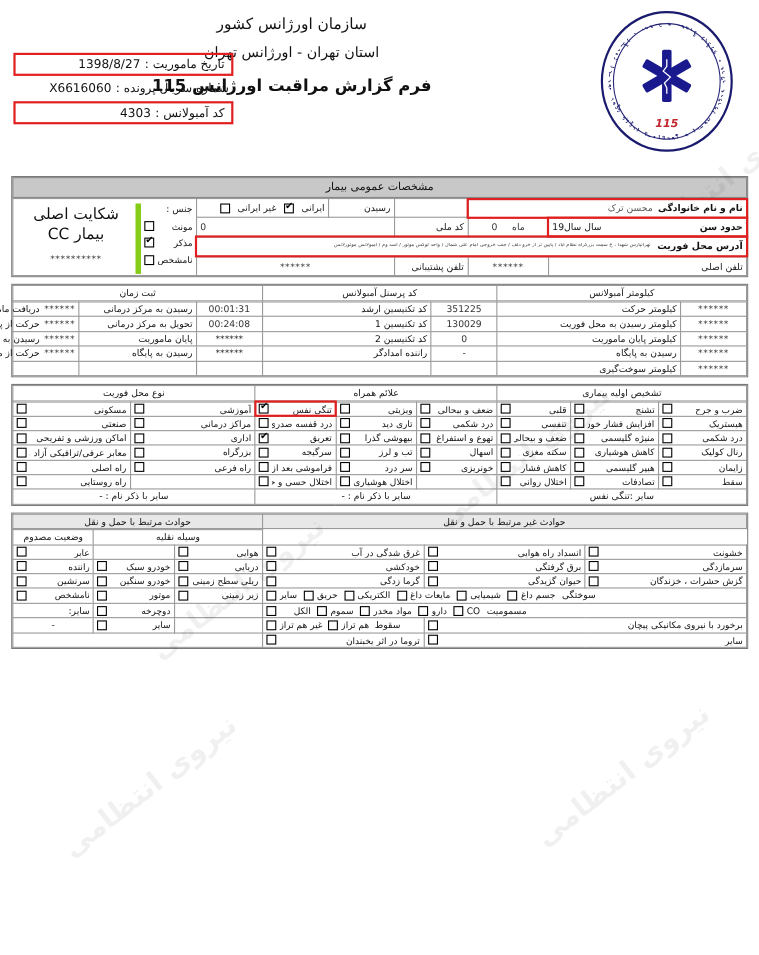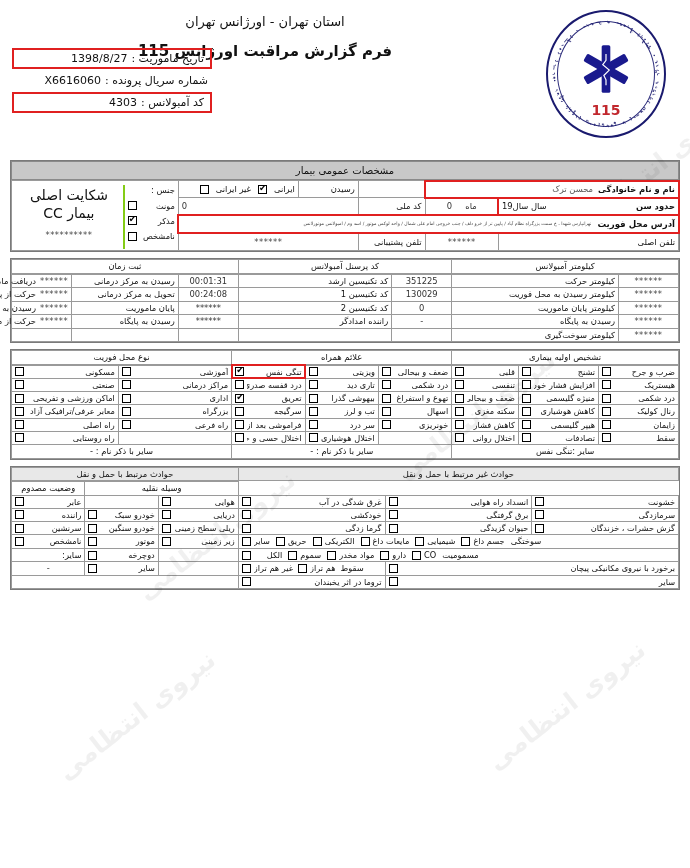--- a/index.html
+++ b/index.html
@@ -43,21 +43,21 @@
     transform-origin: 0 0;
     white-space:nowrap;
   }
   .star-life {
     position:absolute; left:50%; top:46%;
     transform:translate(-50%,-50%);
     width:54px; height:54px;
   }
   .logo-115 {
     position:absolute; left:50%; bottom:20px; transform:translateX(-50%);
-    color:#c1272d; font-weight:bold; font-size:14px; letter-spacing:0px;
+    color:#c1272d; font-weight:bold; font-size:10px; letter-spacing:0px;font-style:italic;
   }
 
   .titles { position:absolute; left:0; right:160px; top:14px; text-align:center; }
   .t-org { font-size:14px; margin-bottom:11px; }
   .t-prov { font-size:13px; margin-bottom:13px; }
   .t-form { font-size:15px; font-weight:bold; }
 
   .meta { position:absolute; left:12px; top:48px; width:200px; text-align:left; }
   .meta-row { font-size:11px; padding:2px 4px; margin-bottom:3px; display:flex; justify-content:flex-start; direction:rtl;}
   .boxed-red { border:2px solid #e02020; padding:2px 6px; }
@@ -203,20 +203,21 @@
           <rect x="42" y="6" width="16" height="88" rx="3" transform="rotate(120 50 50)"></rect>
         </g>
         <g stroke="#fff" stroke-width="2.2" fill="none">
           <path d="M50 22 L50 34 L44 42 L56 52 L46 62 L50 70 L50 80"></path>
         </g>
       </svg>
       <div class="logo-115">115</div>
     </div>
 
     <div class="titles">
+      <div class="t-org">سازمان اورژانس کشور</div>
       <div class="t-prov">استان تهران - اورژانس تهران</div>
       <div class="t-form">فرم گزارش مراقبت اورژانس 115</div>
     </div>
 
     <div class="meta">
       <div class="meta-row boxed-red">
         <span class="meta-label">تاریخ ماموریت :</span>
         <span class="meta-val">1398/8/27</span>
       </div>
       <div class="meta-row">
@@ -255,21 +256,21 @@
         <td colspan="2">
           <div style="display:flex;gap:7px;align-items:center;justify-content:flex-start;">
             <span>ایرانی</span>
             <span class="cb on" id="cbIranian"></span>
             <span>غیر ایرانی</span>
             <span class="cb" id="cbForeign"></span>
           </div>
         </td>
         <td rowspan="4" style="vertical-align:top;padding-top:4px">
           <div style="display:flex;">
-            <div style="width:52px;border-left:2px solid #84cc16;min-height:64px;padding-left:3px">
+            <div style="width:52px;border-left:5px solid #84cc16;min-height:64px;padding-left:3px">
               <div class="lbl">جنس :</div>
               <div class="ck-cell" style="margin-top:5px">
                     <span class="tx">مونث</span>
                     <span class="cb" id="cbFemale"></span>
                   </div>
               <div class="ck-cell" style="margin-top:5px">
                     <span class="tx">مذکر</span>
                     <span class="cb on" id="cbMale"></span>
                   </div>
               <div class="ck-cell" style="margin-top:5px">

